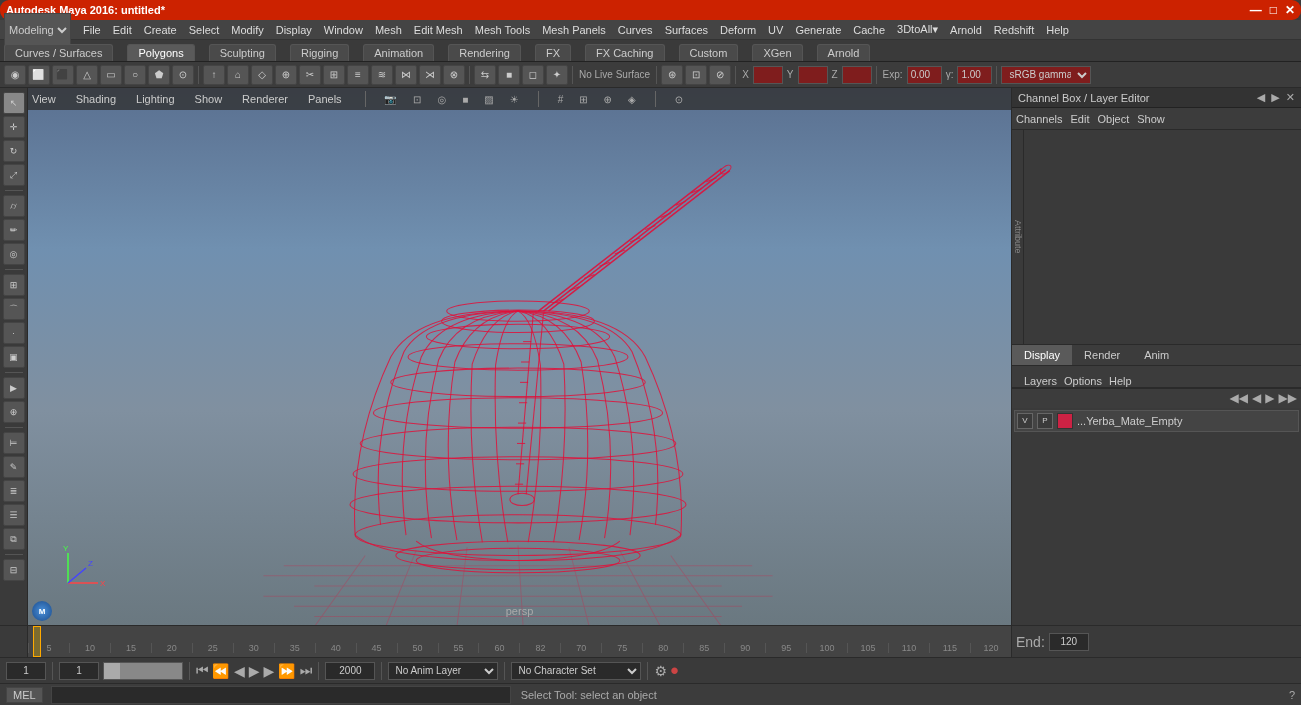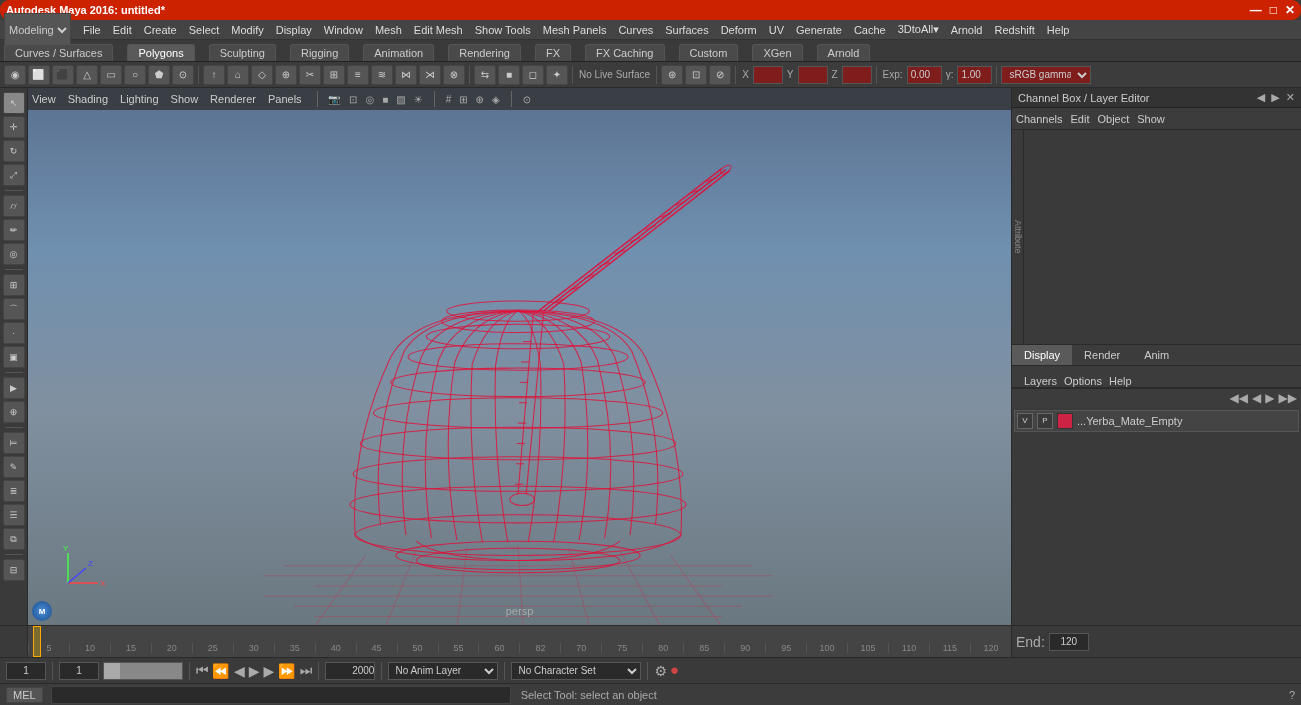--- a/index.html
+++ b/index.html
@@ -135,21 +135,21 @@
       display: flex; align-items: center; justify-content: flex-end;
       padding: 2px 4px; gap: 4px; border-top: 1px solid #2a2a2a;
       background: #3c3c3c; height: 20px;
     }
     .arrow-btn { color: #aaa; cursor: pointer; font-size: 12px; }
 
     
     #viewport-toolbar {
       position: absolute; top: 0; left: 0; right: 0; height: 22px;
       background: rgba(50,50,50,0.8); display: flex; align-items: center;
-      padding: 0 4px; gap: 8px;
+      padding: 0 4px; gap: 16px;
     }
     .vp-menu { color: #ccc; font-size: 11px; cursor: pointer; margin-right: 4px; }
     .vp-sep { width: 1px; height: 16px; background: #666; margin: 0 3px; }
     .vp-btn { color: #aaa; font-size: 10px; cursor: pointer; }
 
     
     #timeline-area {
       height: 32px; background: #3c3c3c; border-top: 1px solid #2a2a2a;
       display: flex; align-items: center;
     }
@@ -221,21 +221,21 @@
   </select>
   <span>File</span>
   <span>Edit</span>
   <span>Create</span>
   <span>Select</span>
   <span>Modify</span>
   <span>Display</span>
   <span>Window</span>
   <span>Mesh</span>
   <span>Edit Mesh</span>
-  <span>Show Tools</span>
+  <span>Mesh Tools</span>
   <span>Mesh Panels</span>
   <span>Curves</span>
   <span>Surfaces</span>
   <span>Deform</span>
   <span>UV</span>
   <span>Generate</span>
   <span>Cache</span>
   <span>3DtoAll▾</span>
   <span>Arnold</span>
   <span>Redshift</span>
@@ -575,21 +575,21 @@
   </div>
   <div class="transport-sep"></div>
   <span class="transport-btn">⏮</span>
   <span class="transport-btn">⏪</span>
   <span class="transport-btn">◀</span>
   <span class="transport-btn">▶</span>
   <span class="transport-btn">▶</span>
   <span class="transport-btn">⏩</span>
   <span class="transport-btn">⏭</span>
   <div class="transport-sep"></div>
-  <input class="transport-field" style="width: 50px; text-align: right;" value="2000">
+  <input class="transport-field" style="width: 50px;" value="2000">
   <div class="transport-sep"></div>
   <select class="transport-select" style="width:110px;">
     <option>No Anim Layer</option>
   </select>
   <div class="transport-sep"></div>
   <select class="transport-select" style="width:130px;">
     <option>No Character Set</option>
   </select>
   <div class="transport-sep"></div>
   <span class="transport-btn">⚙</span>

